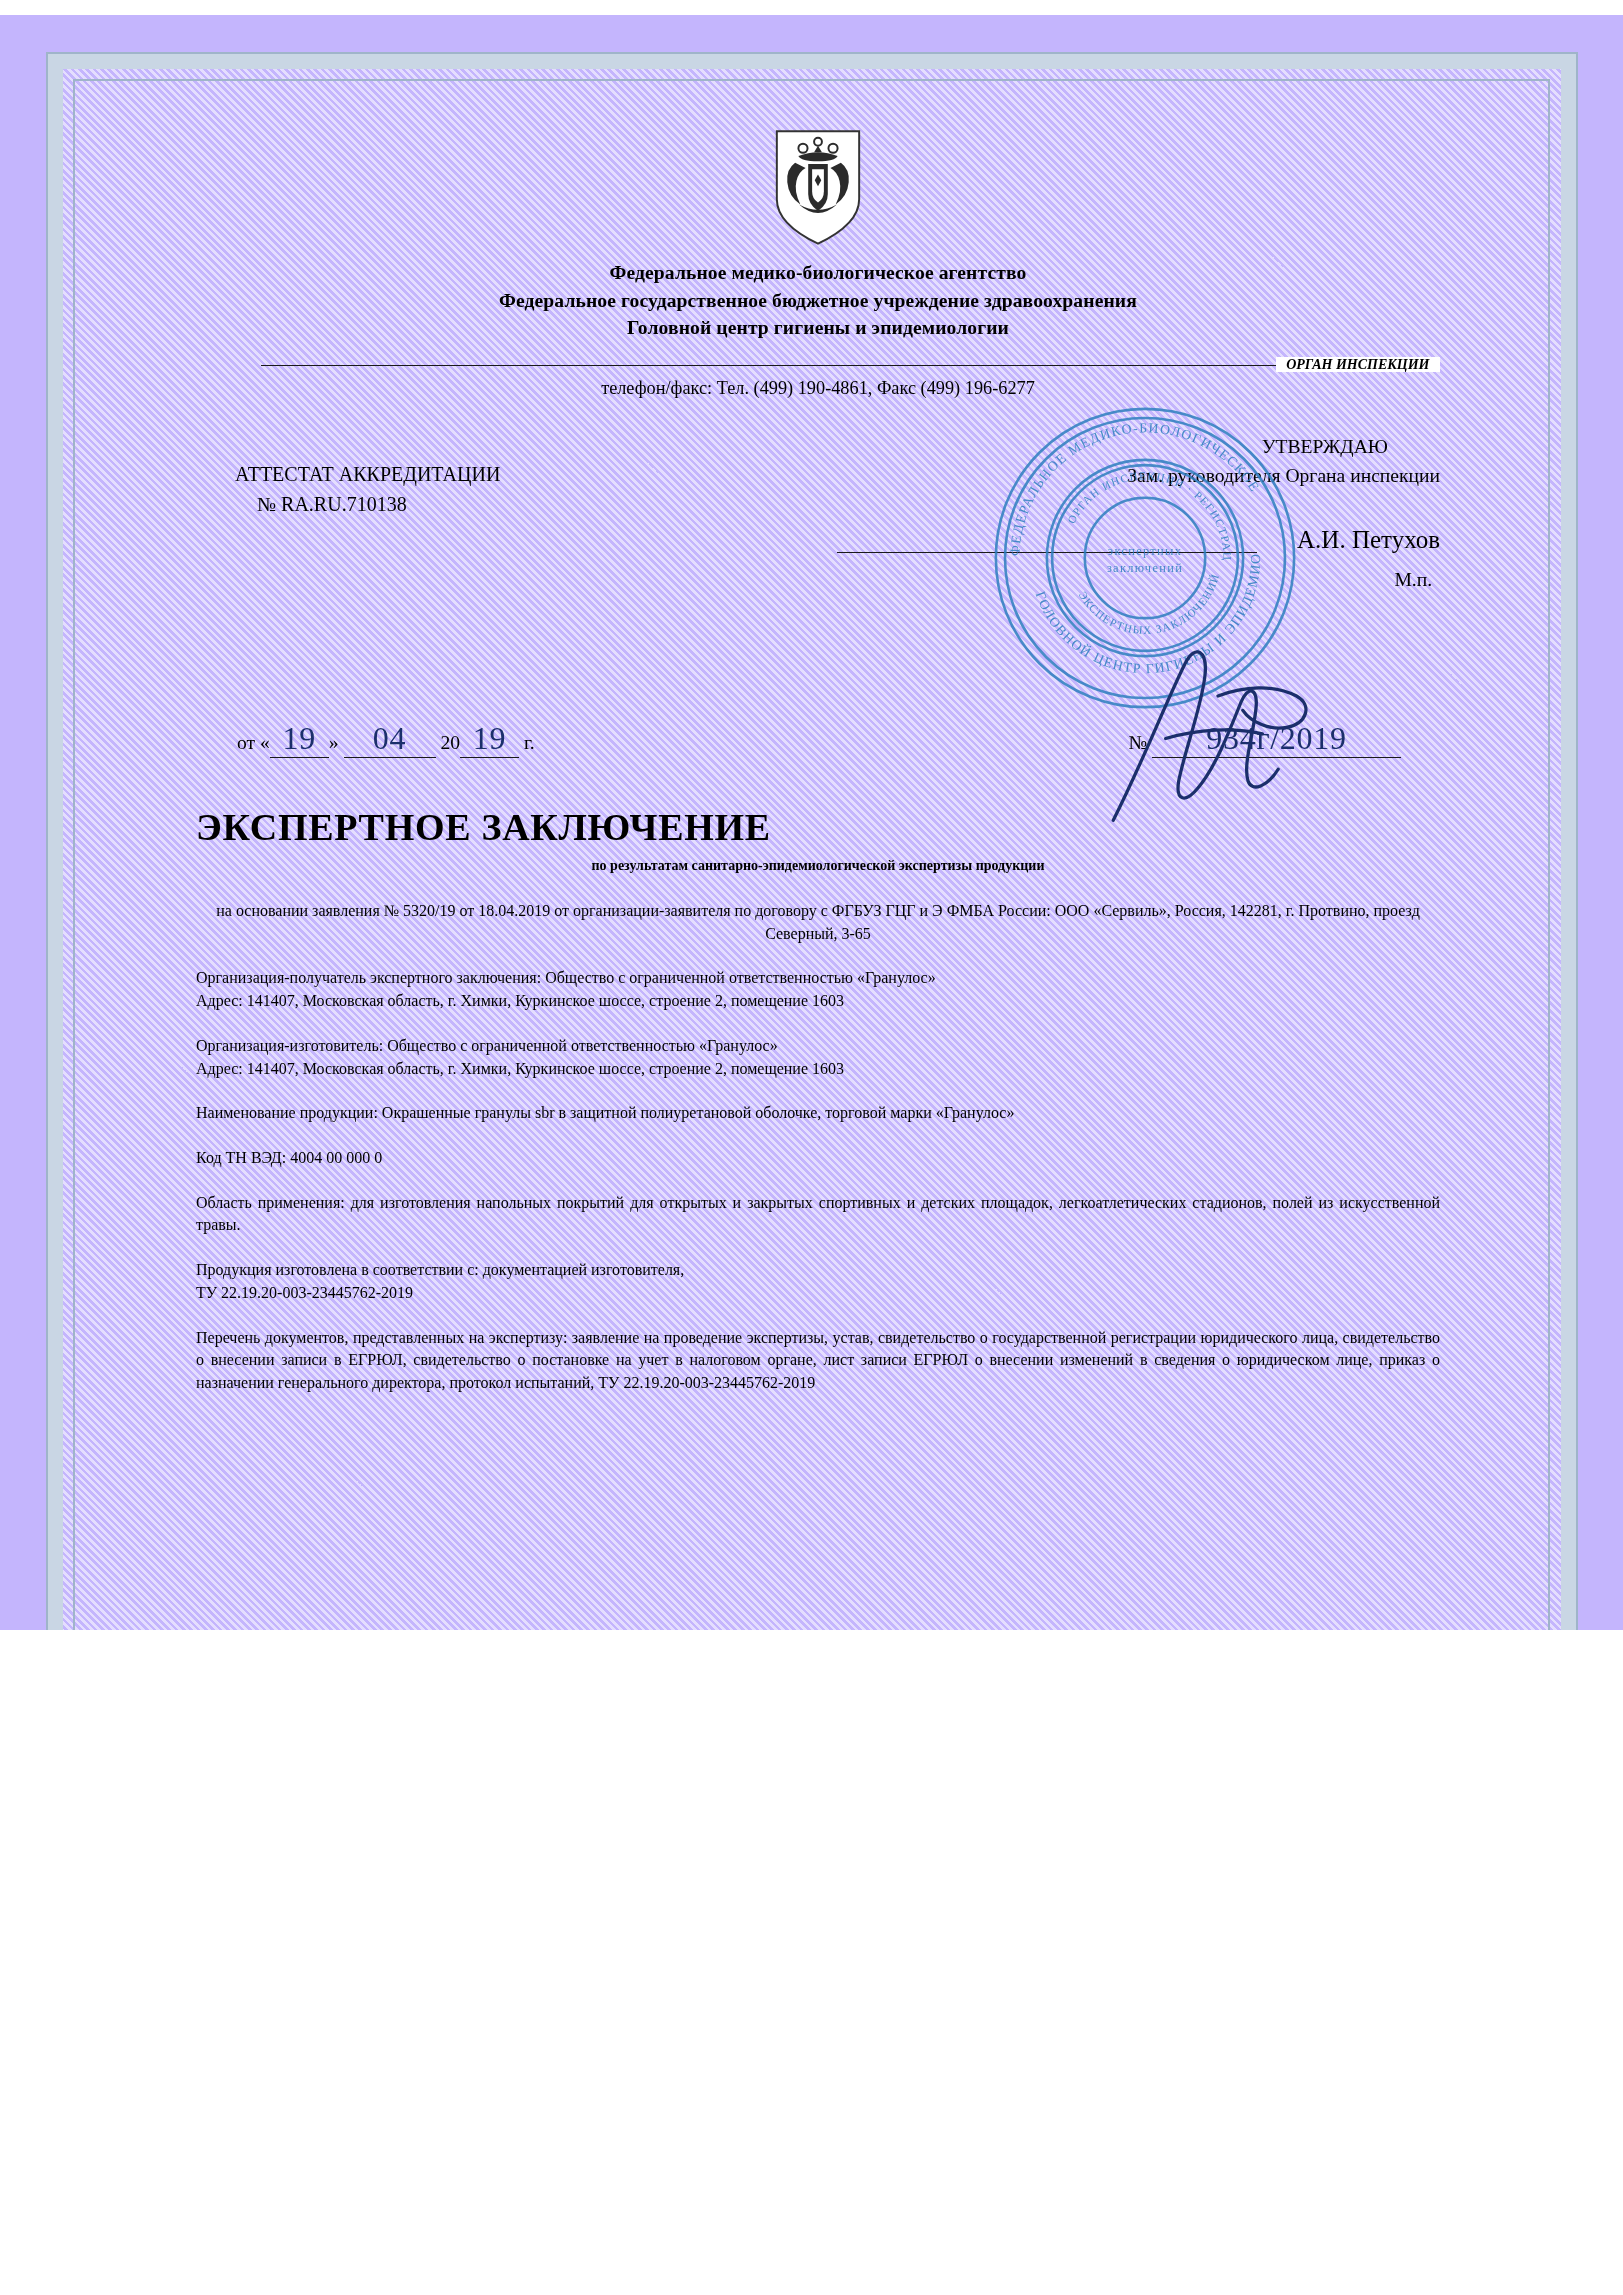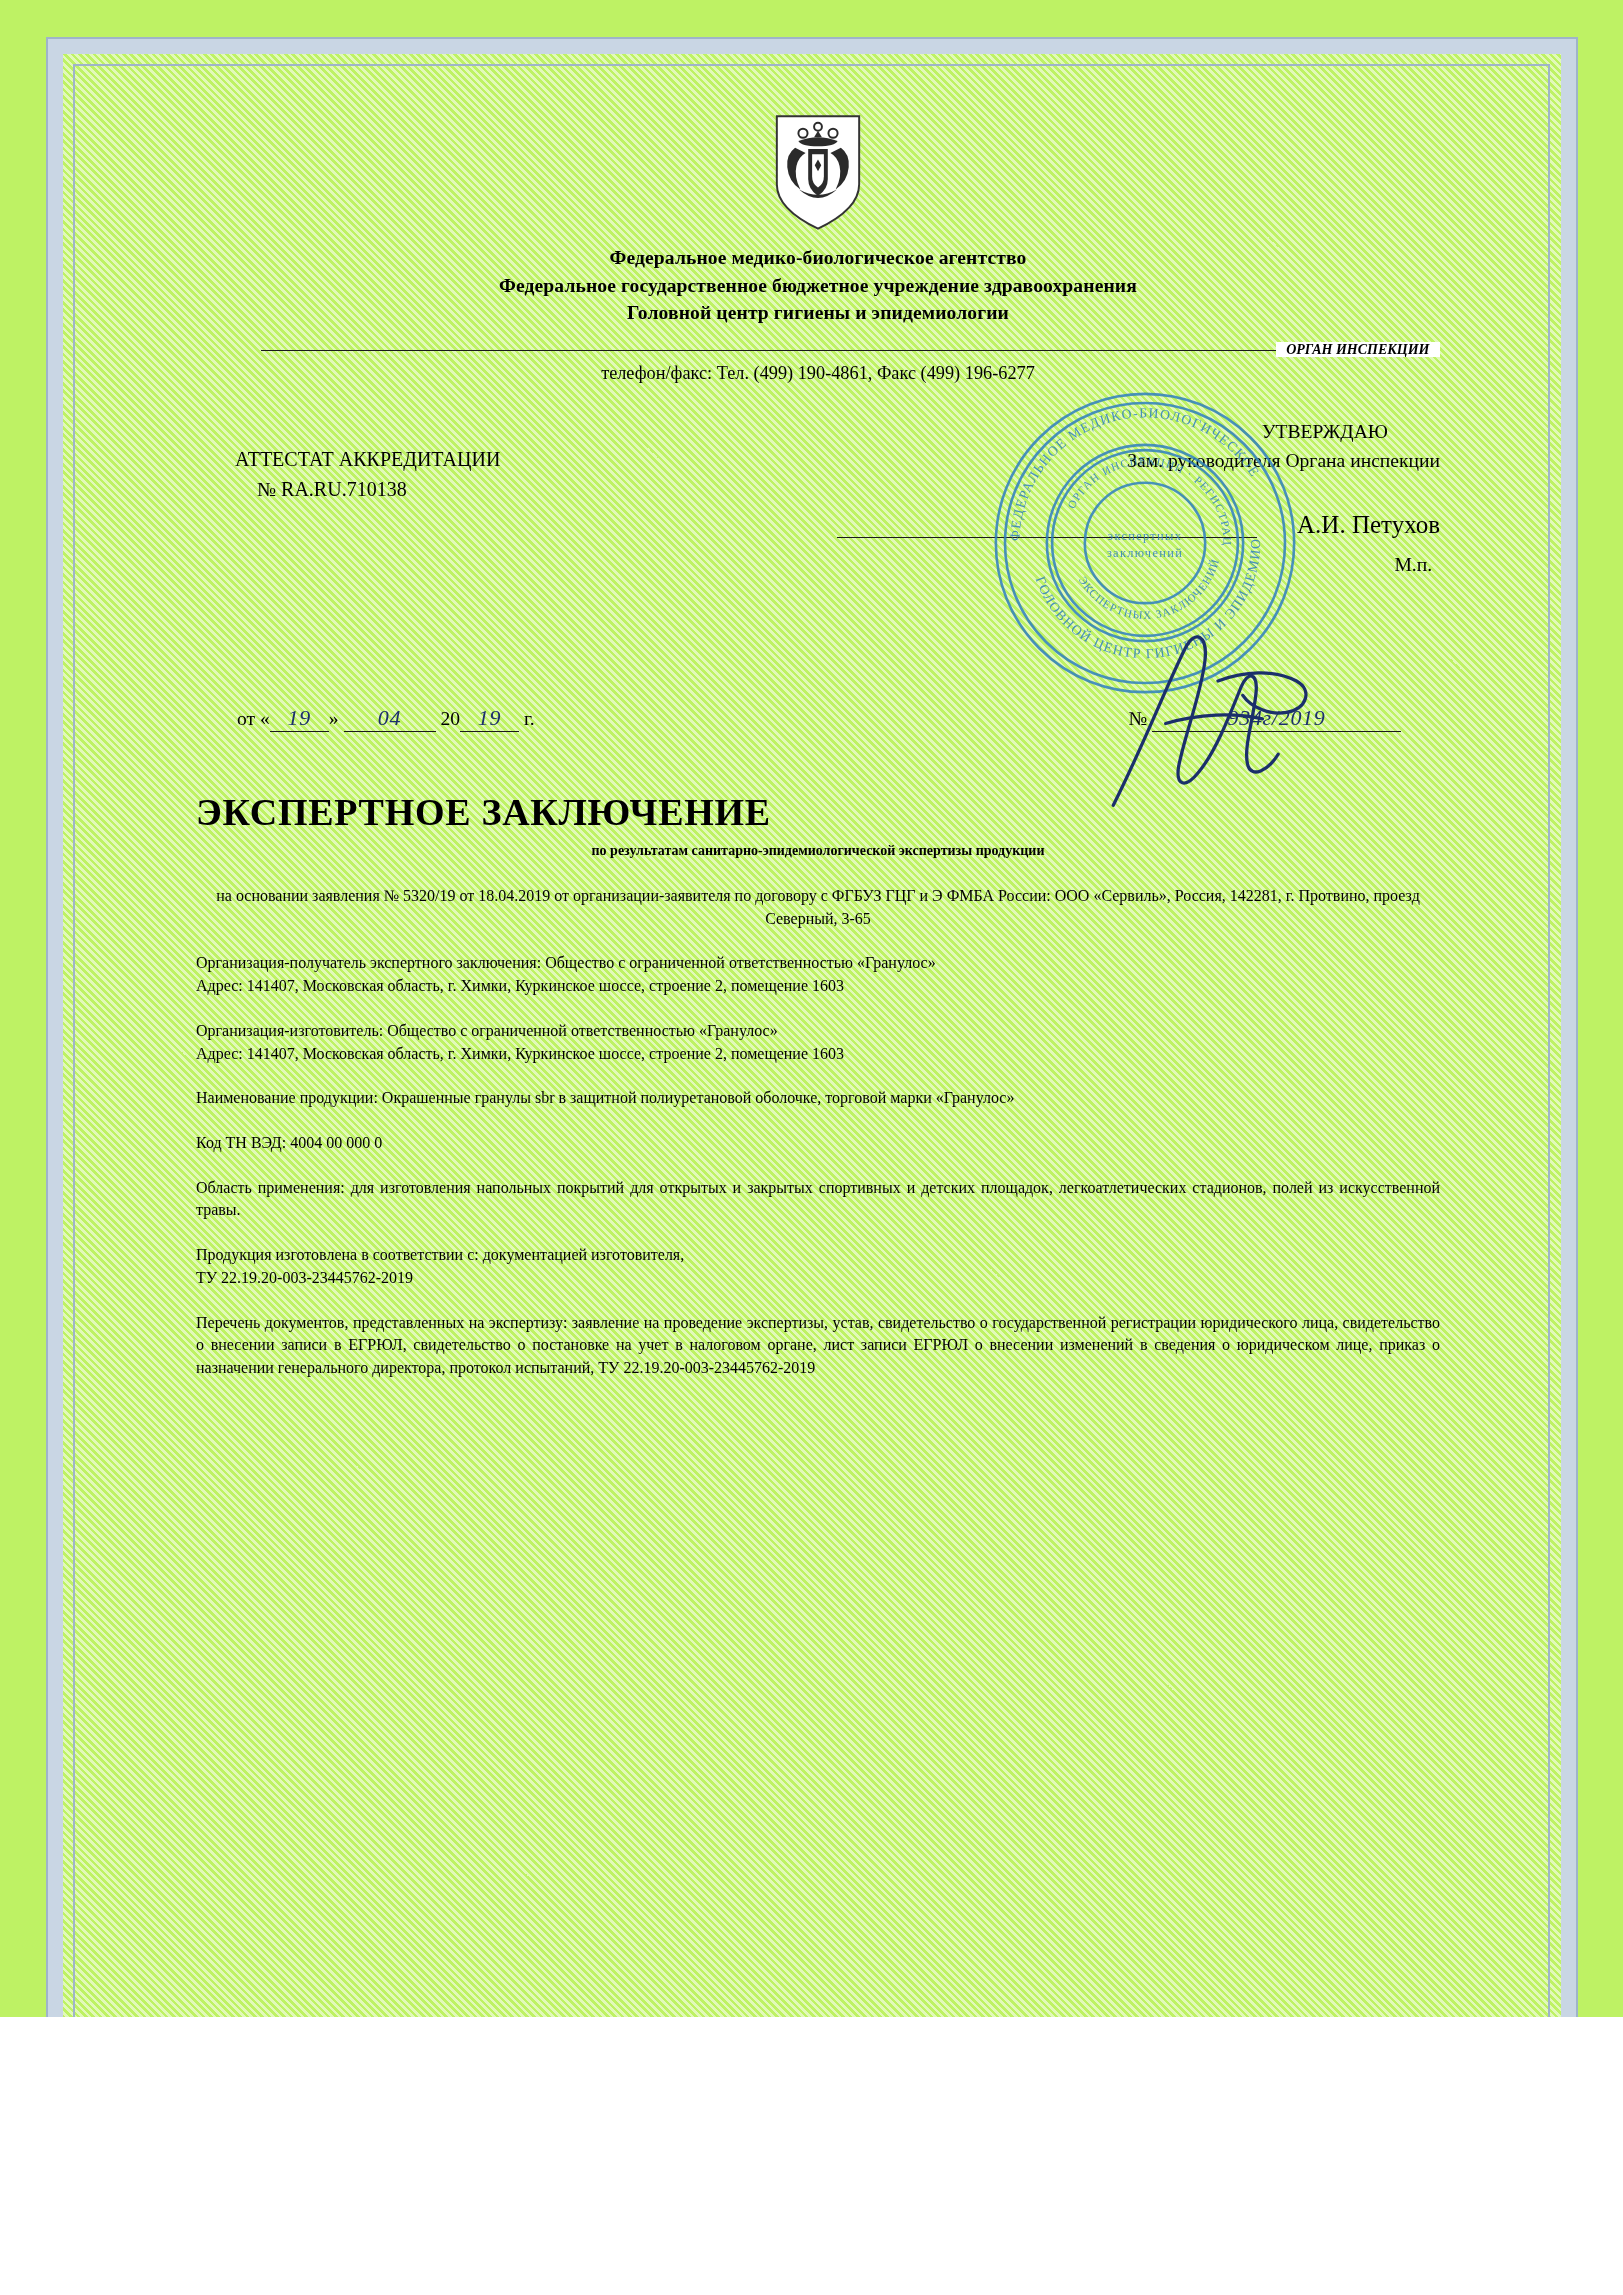--- a/index.html
+++ b/index.html
@@ -6,23 +6,24 @@
     margin: 0;
     padding: 0;
     background: #ffffff;
   }
   body {
     font-family: "Liberation Serif", serif;
   }
   .page {
     position: relative;
     width: 1623px;
-    height: 2017px;
-    background: #bef264;
+    height: 1615px;
+    background: #c4b5fd;
     overflow: hidden;
+    margin-top: 15px;
   }
   
   .frame-outer {
     position: absolute;
     left: 46px;
     top: 37px;
     width: 1532px;
     height: 2222px;
     border: 17px solid #c9d6e4;
     box-sizing: border-box;
@@ -163,22 +164,21 @@
     font-size: 19.6px;
   }
   .date-left {
     position: absolute;
     left: 41px;
     top: 11.8px;
     white-space: nowrap;
   }
   .hw {
     font-family: "Liberation Serif", serif;
-    font-style: italic;
-    font-size: 22px;
+    font-size: 32px;
     color: #1b2f6b;
     letter-spacing: 0.7px;
   }
   .ul {
     display: inline-block;
     border-bottom: 1.3px solid #1a1a1a;
     text-align: center;
     vertical-align: baseline;
   }
   .u-day { width: 59px; }

